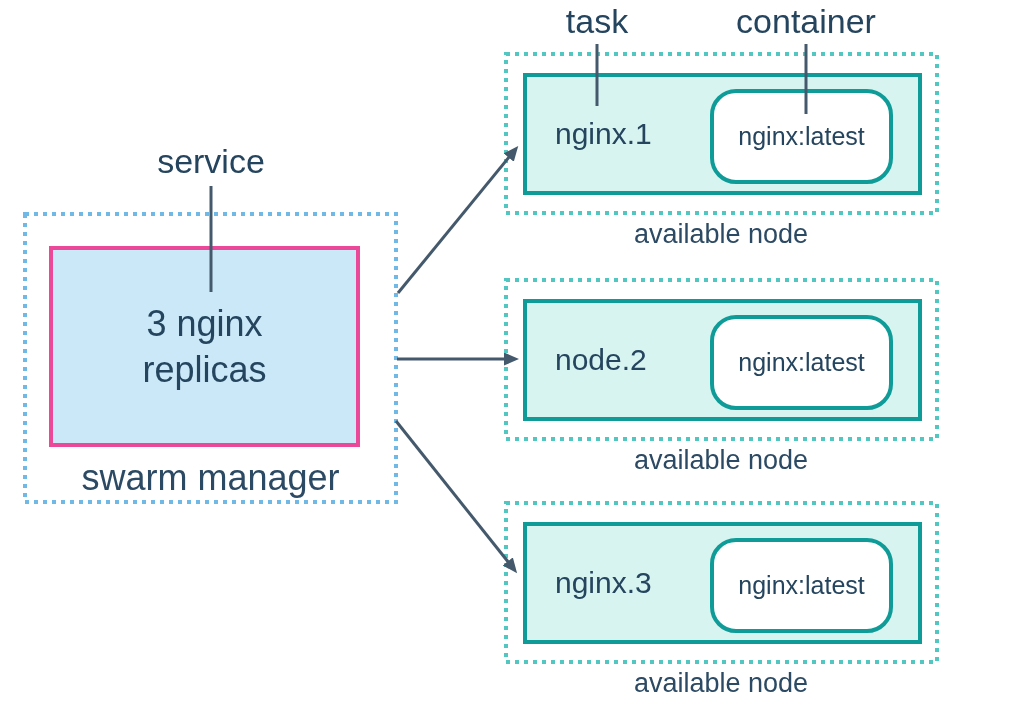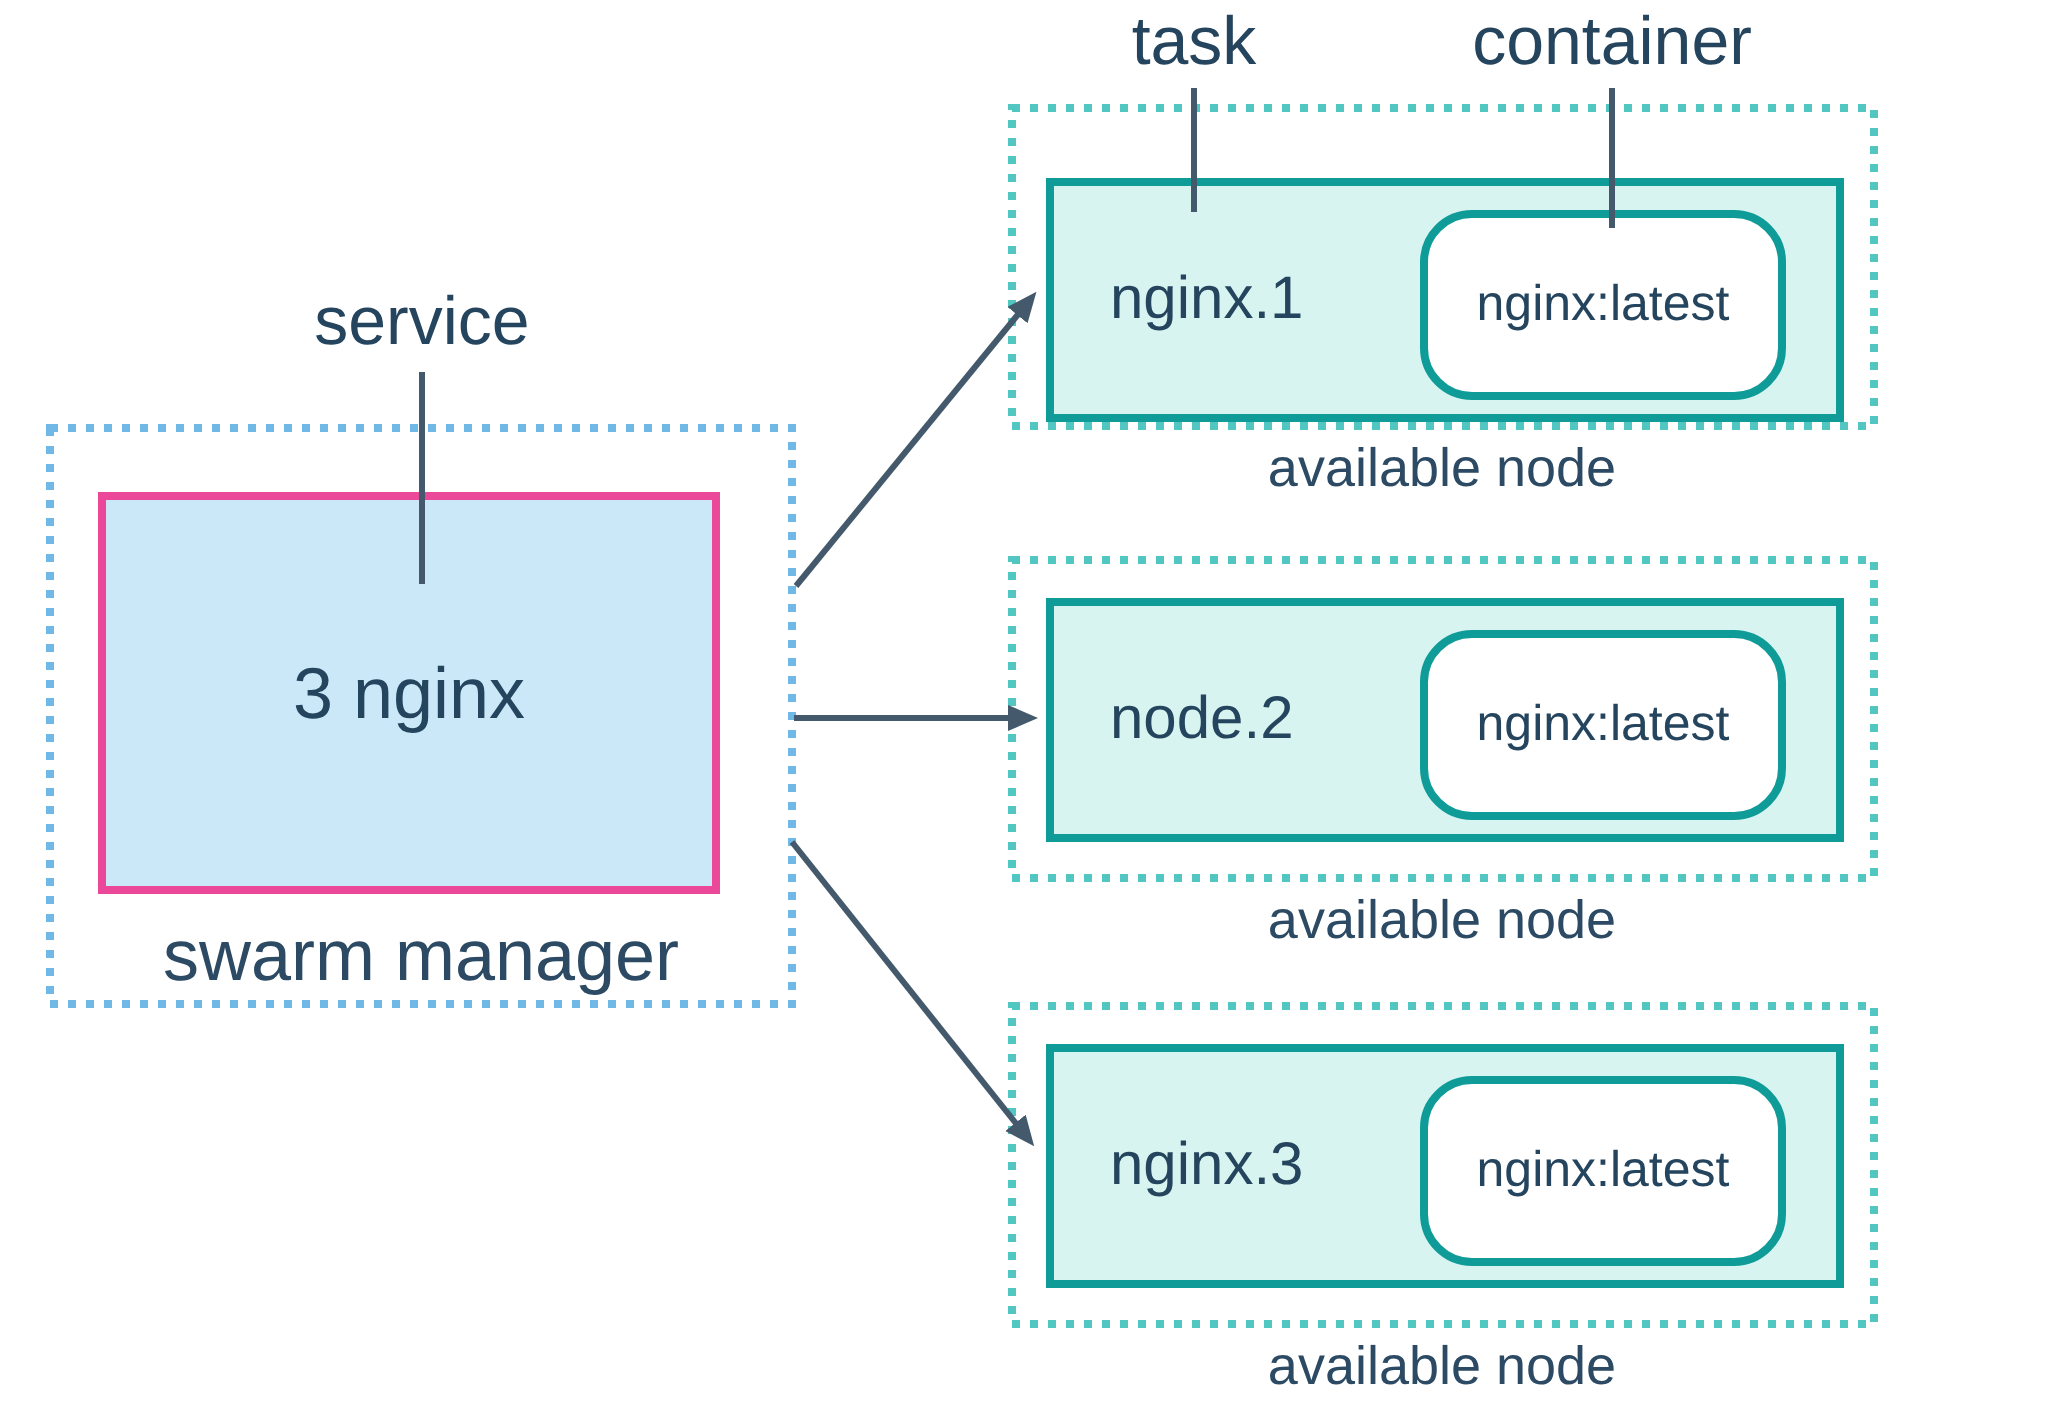--- a/index.html
+++ b/index.html
@@ -68,24 +68,25 @@
 <body>
 
 <div class="abs label txt" style="left:131px;top:142px;width:160px;">service</div>
 
 <div class="abs label txt" style="left:527px;top:2px;width:140px;">task</div>
 
 <div class="abs label txt" style="left:706px;top:2px;width:200px;">container</div>
 
 <div class="abs manager-box txt">
   <div>3 nginx</div>
+  <div>replicas</div>
 </div>
 <div class="abs caption mgr-caption txt">swarm manager</div>
 
-<div class="abs task-box txt" style="top:89px;">
+<div class="abs task-box txt" style="top:73px;">
   <div class="task-name">nginx.1</div>
   <div class="container-box">
     <span>nginx:latest</span>
   </div>
 </div>
 <div class="abs caption node-caption txt" style="top:219px;">available node</div>
 
 <div class="abs task-box txt" style="top:299px;">
   <div class="task-name">node.2</div>
   <div class="container-box">

